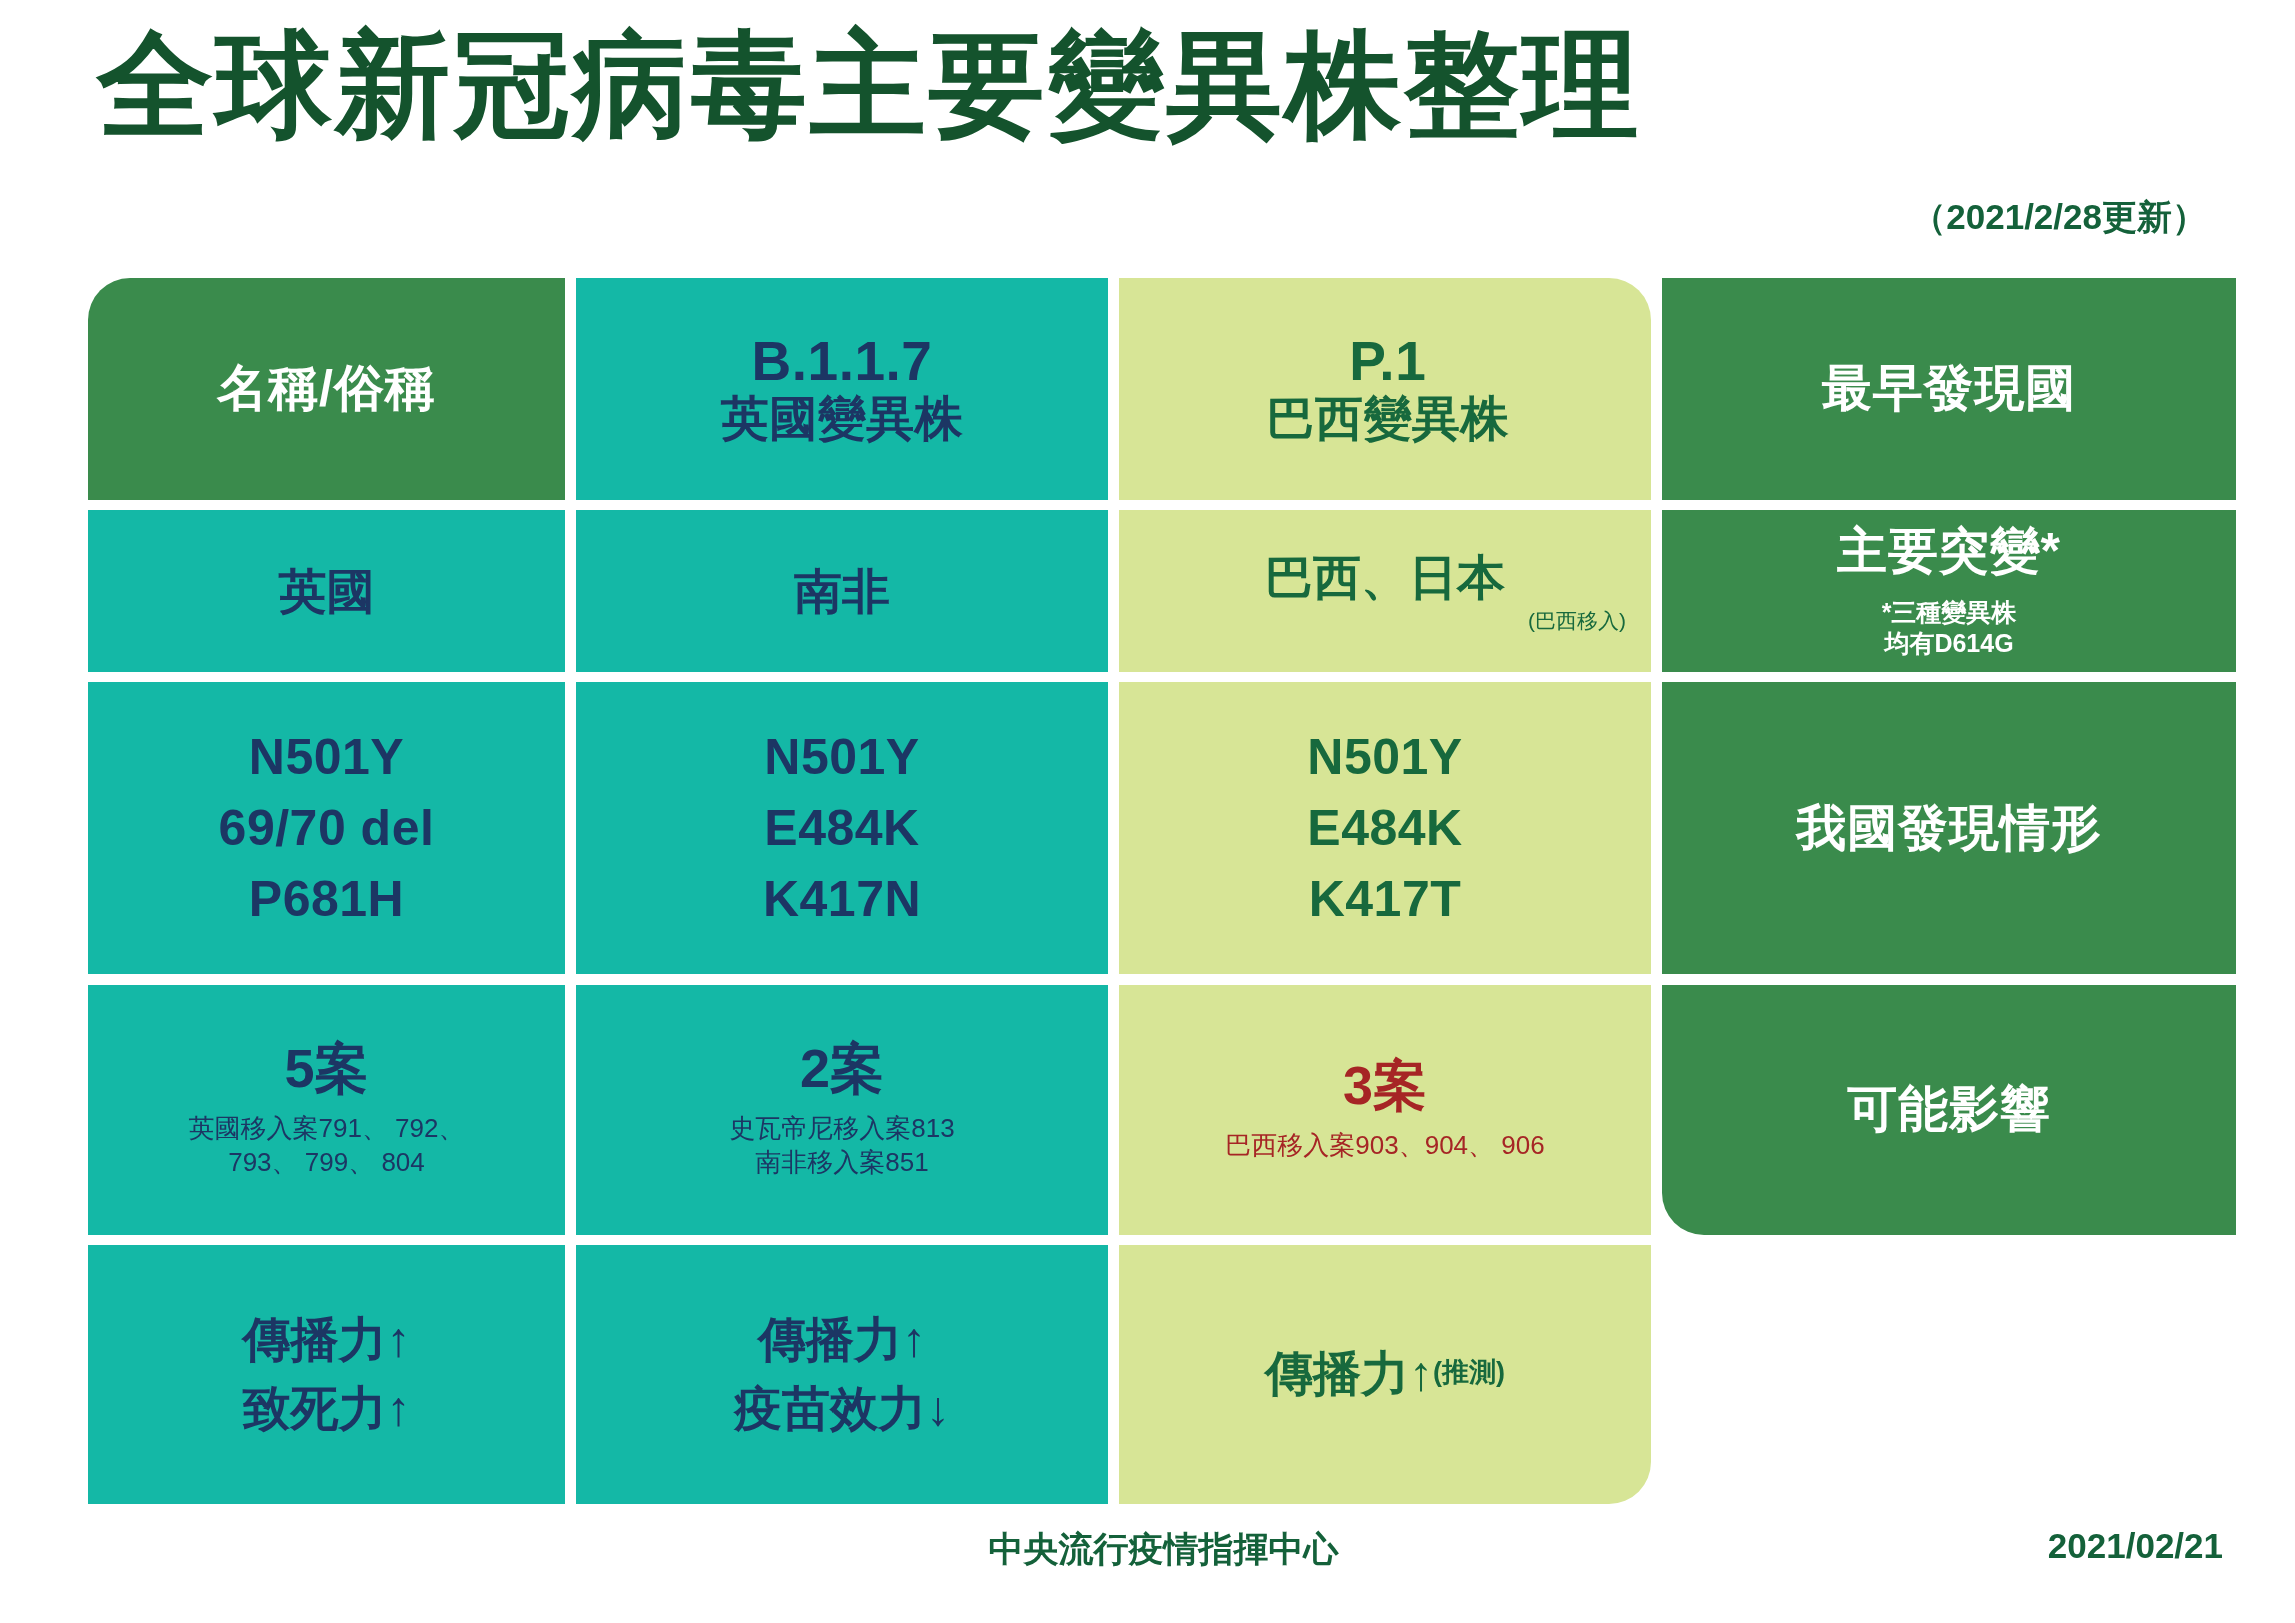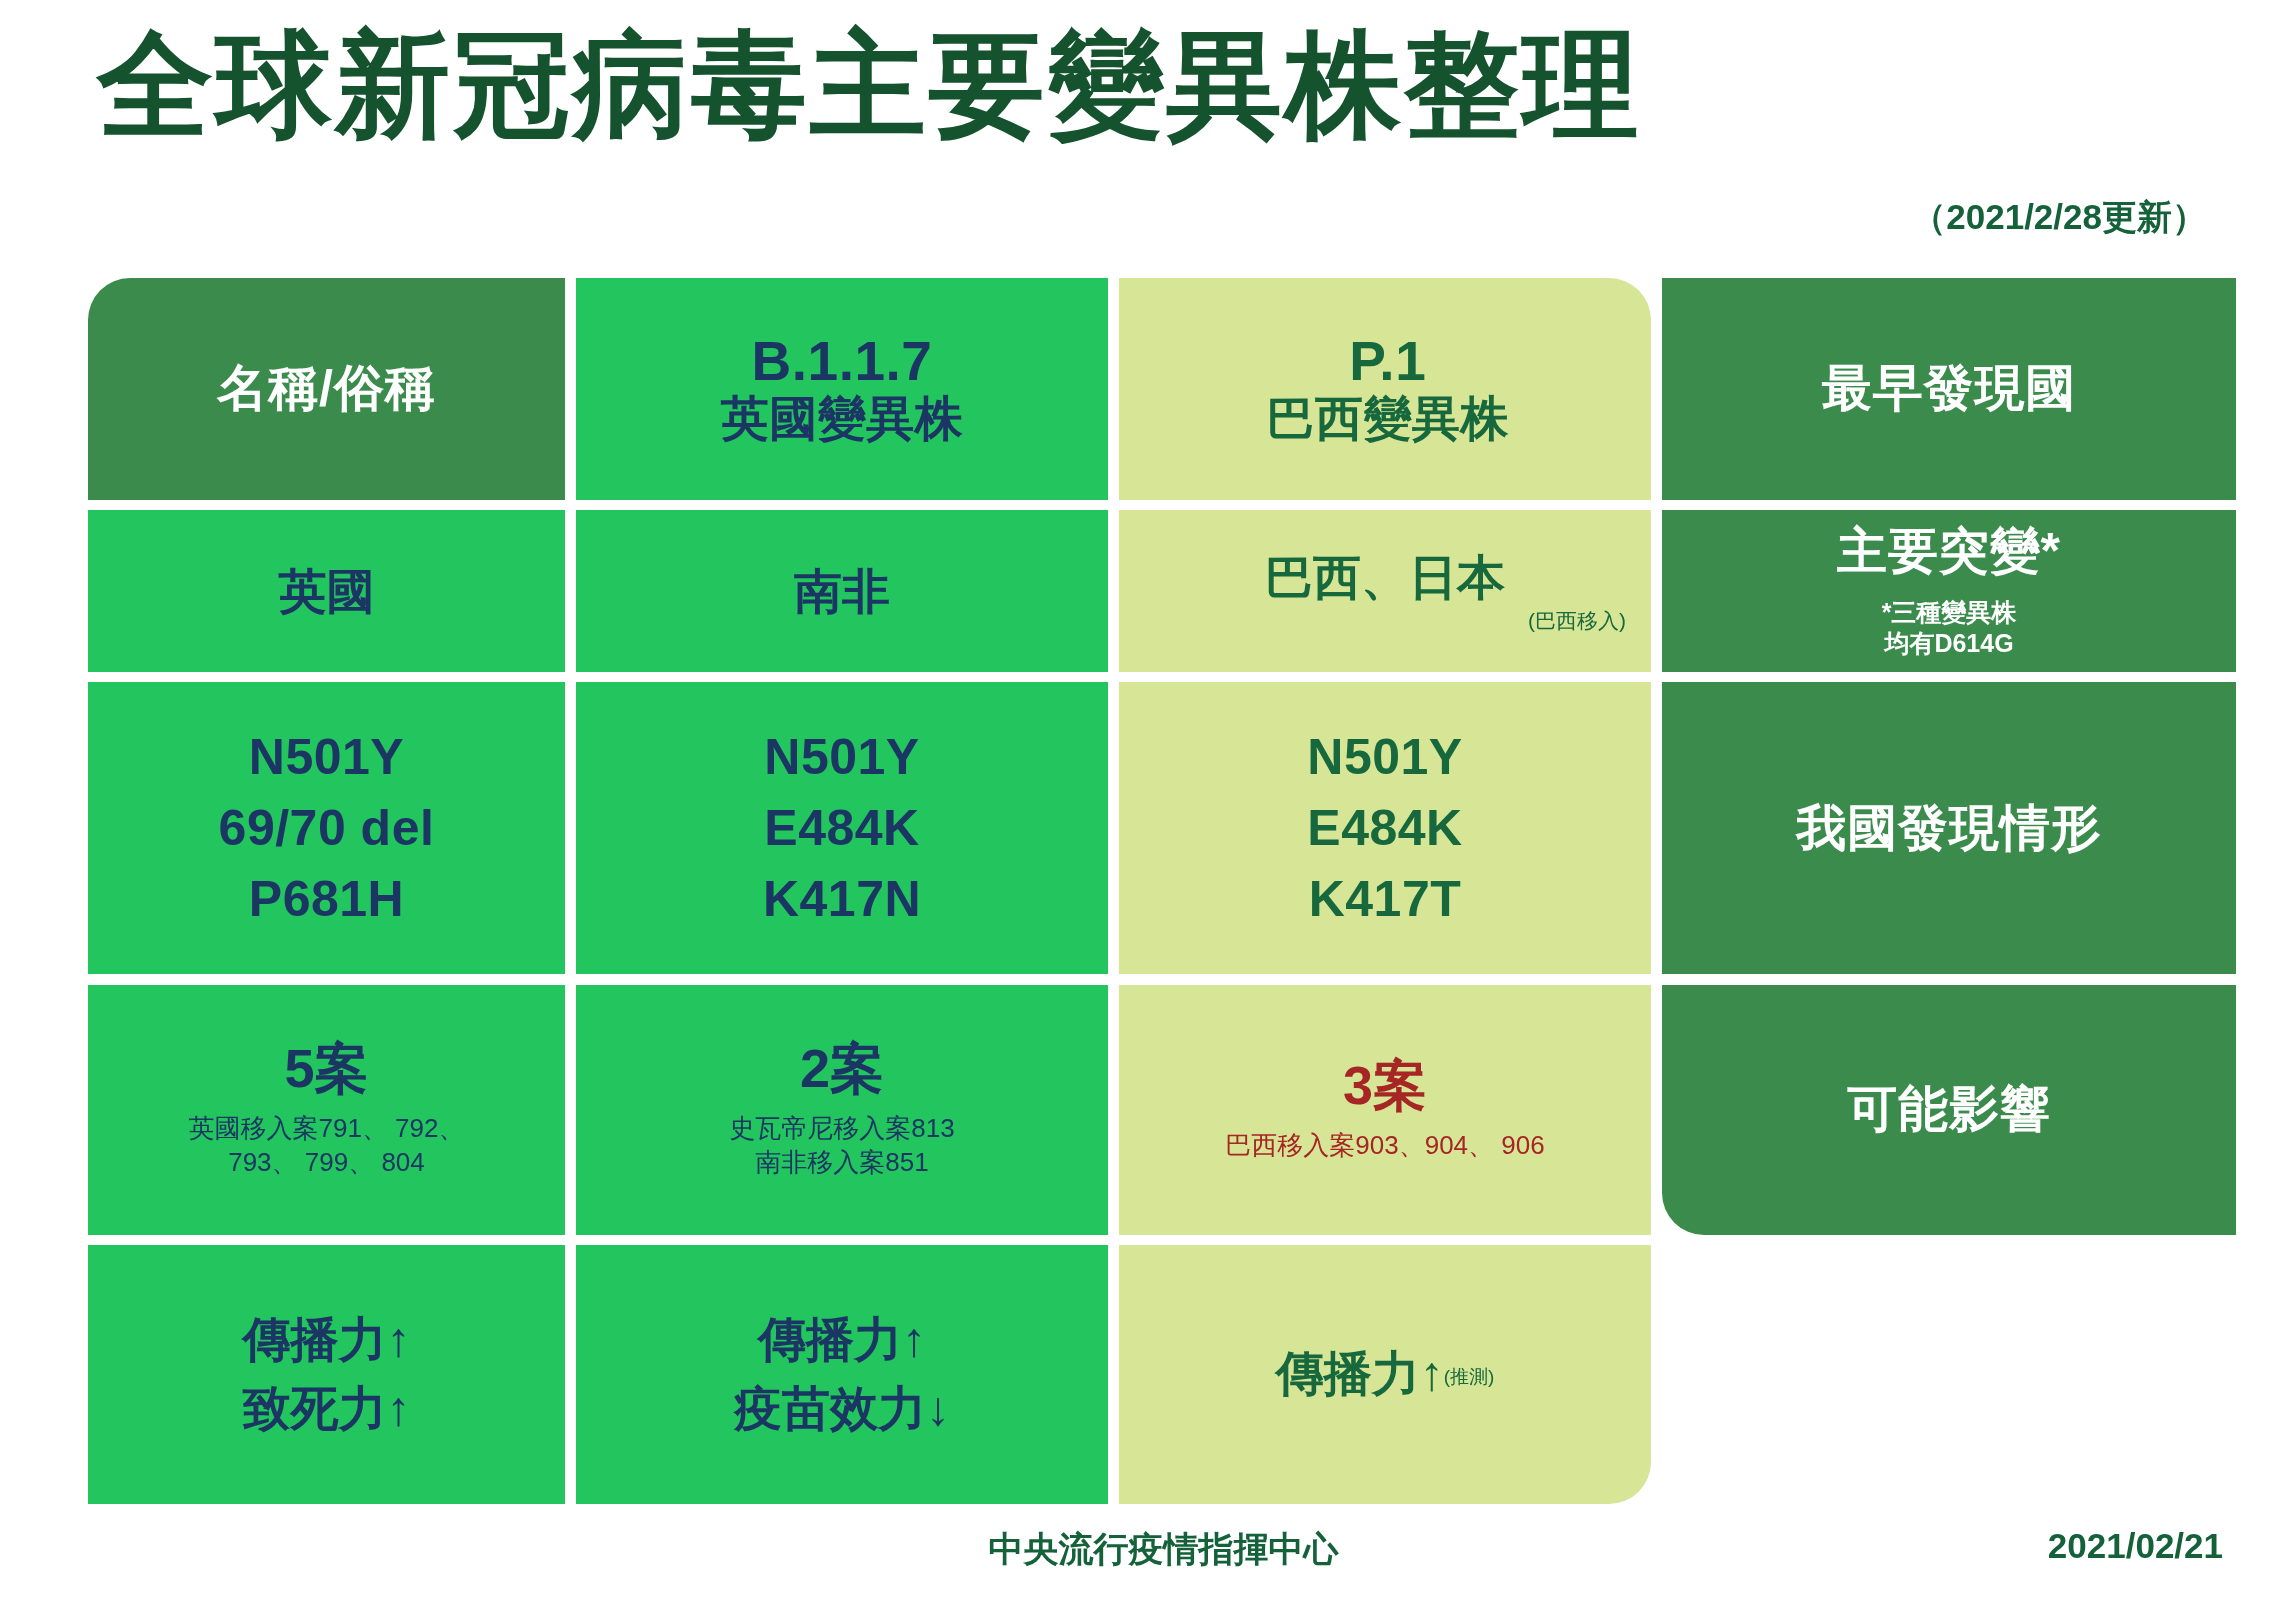--- a/index.html
+++ b/index.html
@@ -37,21 +37,21 @@
   .cell{
     position:relative;
     display:flex;flex-direction:column;
     align-items:center;justify-content:center;
     text-align:center;
     overflow:hidden;
     box-sizing:border-box;
     padding:3.7px 6.5px;
   }
   .c-label{background:#3A8B4C;color:#ffffff;}
-  .c-yellow{background:#22c55e;color:#1C3664;}
+  .c-yellow{background:#14b8a6;color:#1C3664;}
   .c-green{background:#D7E596;color:#17693D;}
 
   
   .r-tl{border-top-left-radius:42px;}
   .r-tr{border-top-right-radius:42px;padding-left:12px;}
   .r-bl{border-bottom-left-radius:42px;}
   .r-br{border-bottom-right-radius:42px;}
 
   .lbl{font-size:50px;font-weight:bold;line-height:1.15;letter-spacing:0.9px;}
   .lbl-note{font-size:25px;font-weight:bold;line-height:1.25;margin-top:15.7px;}
@@ -64,21 +64,21 @@
     align-self:flex-end;margin-right:18.5px;margin-top:2.8px;}
 
   .mut{font-size:50px;font-weight:bold;line-height:1.42;letter-spacing:0.5px;}
 
   .cases-num{font-size:54px;font-weight:bold;line-height:1.1;}
   .cases-num.red{color:#A62525;}
   .cases-detail{font-size:26px;font-weight:normal;line-height:1.3;margin-top:14px;}
   .cases-detail.red{color:#A62525;}
 
   .impact{font-size:48px;font-weight:bold;line-height:1.45;white-space:nowrap;}
-  .impact .note{font-size:19px;font-weight:normal;vertical-align:0.35em;}
+  .impact .note{font-size:27px;font-weight:bold;vertical-align:0.35em;}
   .arrow{font-weight:bold;}
 
   
   .footer{position:absolute;left:16px;top:1522px;width:2295px;height:88px;}
   .org{
     position:absolute;left:0;right:0;top:3.7px;
     text-align:center;font-size:35px;font-weight:bold;color:#14613A;
   }
   .fdate{
     position:absolute;right:88px;top:3.7px;

